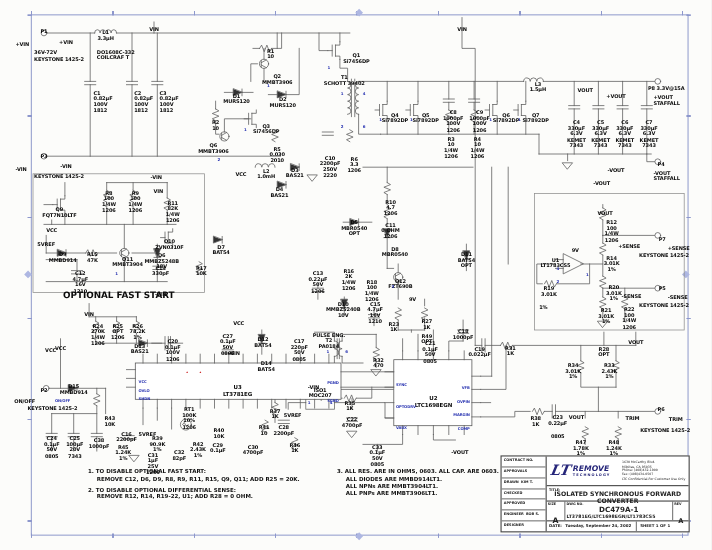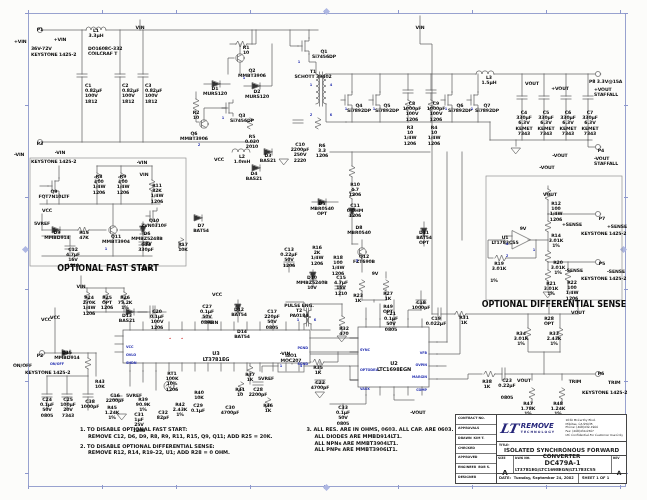--- a/index.html
+++ b/index.html
@@ -688,21 +688,20 @@
       <div class="lbl" style="left: 602px; top: 248px;">P5</div>
       <div class="lbl al" style="left: 607px; top: 256px;">-SENSE</div>
       <div class="lbl al" style="left: 581px; top: 263px;">KEYSTONE 1425-2</div>
       <div class="lbl" style="left: 551px; top: 268px;">R21
 3.01K
 1%</div>
       <div class="lbl" style="left: 572px; top: 267px;">R22
 100
 1/4W
 1206</div>
-      <div class="lbl cap" style="left: 554px; top: 287px;">OPTIONAL DIFFERENTIAL SENSE</div>
       <div class="lbl" style="left: 299px; top: 47px; color: rgb(42, 53, 178); font-size: 3.6px;">1</div>
       <div class="lbl" style="left: 244px; top: 63px; color: rgb(42, 53, 178); font-size: 3.6px;">1</div>
       <div class="lbl" style="left: 223px; top: 103px; color: rgb(42, 53, 178); font-size: 3.6px;">1</div>
       <div class="lbl" style="left: 199px; top: 130px; color: rgb(42, 53, 178); font-size: 3.6px;">2</div>
       <div class="lbl" style="left: 311px; top: 70px; color: rgb(42, 53, 178); font-size: 3.6px;">1</div>
       <div class="lbl" style="left: 311px; top: 100px; color: rgb(42, 53, 178); font-size: 3.6px;">2</div>
       <div class="lbl" style="left: 331px; top: 70px; color: rgb(42, 53, 178); font-size: 3.6px;">4</div>
       <div class="lbl" style="left: 331px; top: 100px; color: rgb(42, 53, 178); font-size: 3.6px;">6</div>
       <div class="lbl" style="left: 346px; top: 94px; color: rgb(42, 53, 178); font-size: 3.6px;">1</div>
       <div class="lbl" style="left: 374px; top: 94px; color: rgb(42, 53, 178); font-size: 3.6px;">1</div>

